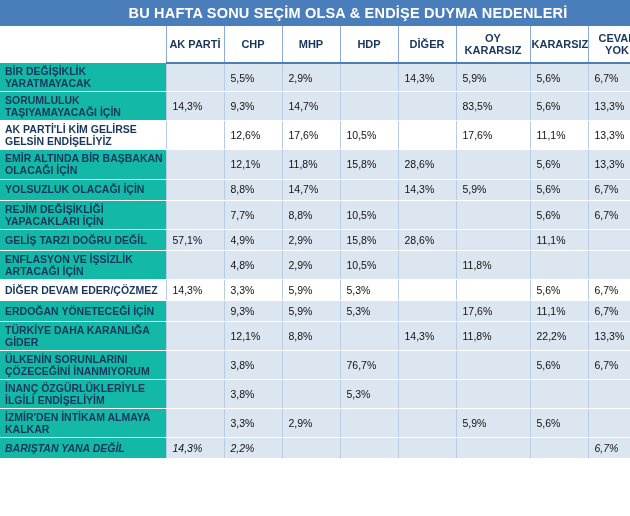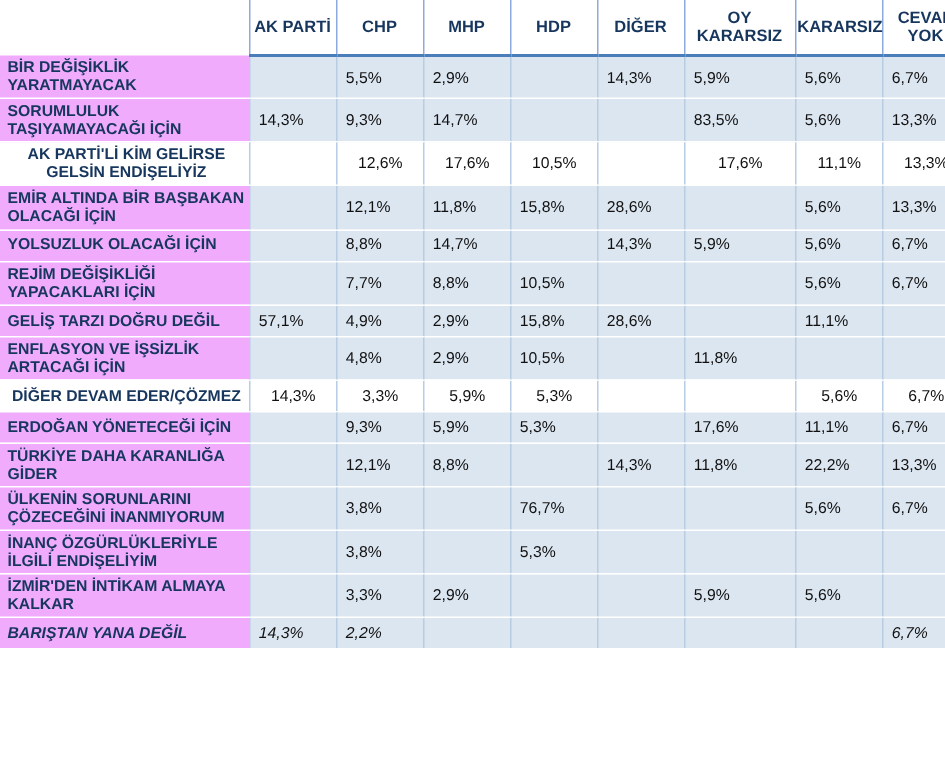--- a/index.html
+++ b/index.html
@@ -82,30 +82,31 @@
     padding-left: 5px;
     padding-right: 2px;
   }
   tbody td.val {
     text-align: left;
     font-size: 10.5px;
     color: #111111;
     padding-left: 6px;
   }
   tbody tr.band-a td { background: #dce6f1; }
-  tbody tr.band-b td { background: #ffffff; text-align: center; }
-  tbody tr.band-a td.label { background: #f0abfc; }
+  tbody tr.band-b td { background: #ffffff; }
+  tbody tr.band-a td.label { background: #14b8a6; }
   tbody tr.band-b td.label { background: #ffffff; }
   tbody tr:last-child td { border-bottom: none; font-style: italic; }
 </style>
 </head>
 <body>
 
 <div id="page">
 
+  <div class="title-bar">BU HAFTA SONU SEÇİM OLSA &amp; ENDİŞE DUYMA NEDENLERİ</div>
 
   <table class="grid">
     <colgroup>
       <col class="c-label">
       <col class="c-data">
       <col class="c-data">
       <col class="c-data">
       <col class="c-data">
       <col class="c-data">
       <col class="c-wide">

